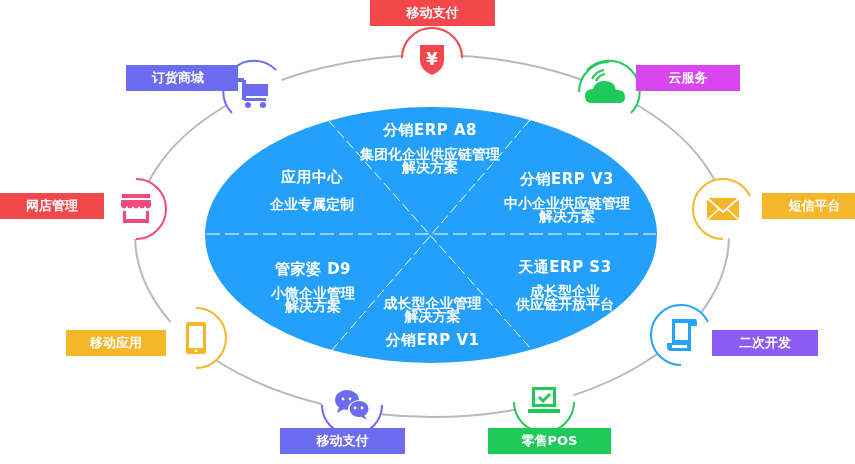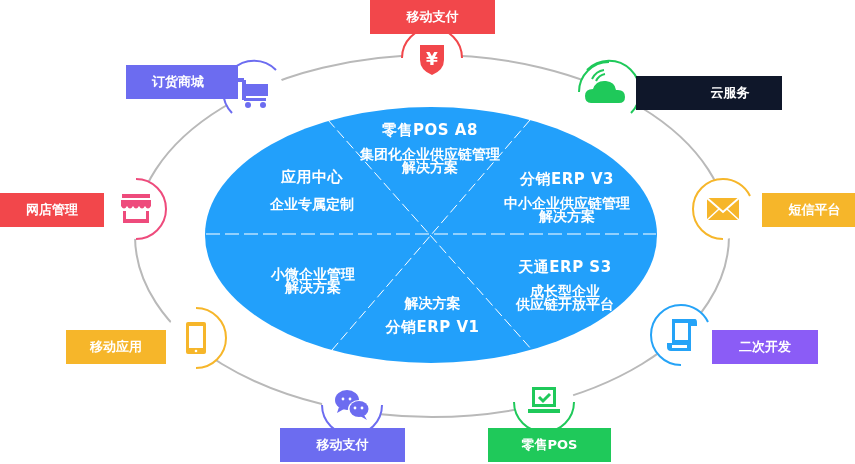--- a/index.html
+++ b/index.html
@@ -1,18 +1,18 @@
 <!DOCTYPE html>
 <html><head>
 <meta charset="utf-8">
 <style>
   html, body { margin:0; padding:0; background:#ffffff; }
   body { width:855px; height:464px; position:relative; overflow:hidden; font-family:"DejaVu Sans", sans-serif; }
   #stage { position:absolute; left:0; top:0; width:855px; height:464px; }
-  .label-box { position:absolute; color:#fff; font-size:13px; font-weight:bold; display:flex; align-items:center; justify-content:center; height:34px; }
+  .label-box { position:absolute; color:#fff; font-size:13px; font-weight:bold; display:flex; align-items:center; justify-content:center; height:26px; }
   .center-text { position:absolute; color:#fff; text-align:center; white-space:nowrap; }
   .title { font-size:15px; font-weight:bold; letter-spacing:0.5px; }
   .sub { font-size:14px; font-weight:bold; line-height:13px; }
 </style>
 </head>
 <body>
 
 <div id="stage">
   <svg width="855" height="464" style="position:absolute;left:0;top:0">
 
@@ -120,21 +120,21 @@
       <rect x="-16" y="7" width="32" height="4"></rect>
     </g>
   </svg>
 
   <div class="label-box" style="left:370px;top:0;width:125px;background:#f2474b;">
       <span>移动支付</span>
     </div>
   <div class="label-box" style="left:126px;top:65px;width:104px;background:#6c6cf0;padding-right:8px;">
       <span>订货商城</span>
     </div>
-  <div class="label-box" style="left:636px;top:76px;width:104px;background:#0f172a;padding-left:42px;">
+  <div class="label-box" style="left:636px;top:65px;width:104px;background:#d946ef;">
       <span>云服务</span>
     </div>
   <div class="label-box" style="left:0;top:193px;width:104px;background:#f2474b;">
       <span>网店管理</span>
     </div>
   <div class="label-box" style="left:762px;top:193px;width:105px;background:#f6b62a;">
       <span>短信平台</span>
     </div>
   <div class="label-box" style="left:66px;top:330px;width:100px;background:#f6b62a;">
       <span>移动应用</span>
@@ -143,39 +143,41 @@
       <span>二次开发</span>
     </div>
   <div class="label-box" style="left:280px;top:428px;width:125px;background:#6c6cf0;">
       <span>移动支付</span>
     </div>
   <div class="label-box" style="left:488px;top:428px;width:123px;background:#1fc95a;">
       <span>零售POS</span>
     </div>
 
   <div class="center-text" style="left:350px;top:121px;width:160px;">
-    <div class="title">零售POS A8</div>
+    <div class="title">分销ERP A8</div>
     <div class="sub" style="margin-top:8px;">集团化企业供应链管理</div>
     <div class="sub">解决方案</div>
   </div>
   <div class="center-text" style="left:252px;top:168px;width:120px;text-align:center;">
     <div class="title">应用中心</div>
     <div class="sub" style="margin-top:11px;">企业专属定制</div>
   </div>
   <div class="center-text" style="left:492px;top:170px;width:150px;">
     <div class="title">分销ERP V3</div>
     <div class="sub" style="margin-top:8px;">中小企业供应链管理</div>
     <div class="sub">解决方案</div>
   </div>
   <div class="center-text" style="left:248px;top:260px;width:130px;">
+    <div class="title">管家婆 D9</div>
     <div class="sub" style="margin-top:8px;">小微企业管理</div>
     <div class="sub">解决方案</div>
   </div>
   <div class="center-text" style="left:490px;top:258px;width:150px;">
     <div class="title">天通ERP S3</div>
     <div class="sub" style="margin-top:8px;">成长型企业</div>
     <div class="sub">供应链开放平台</div>
   </div>
   <div class="center-text" style="left:360px;top:297px;width:145px;">
+    <div class="sub">成长型企业管理</div>
     <div class="sub">解决方案</div>
     <div class="title" style="margin-top:8px;">分销ERP V1</div>
   </div>
 </div>
 
 </body></html>

